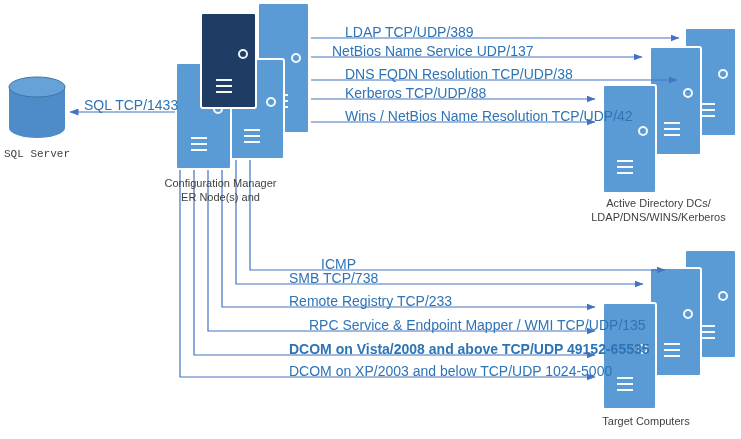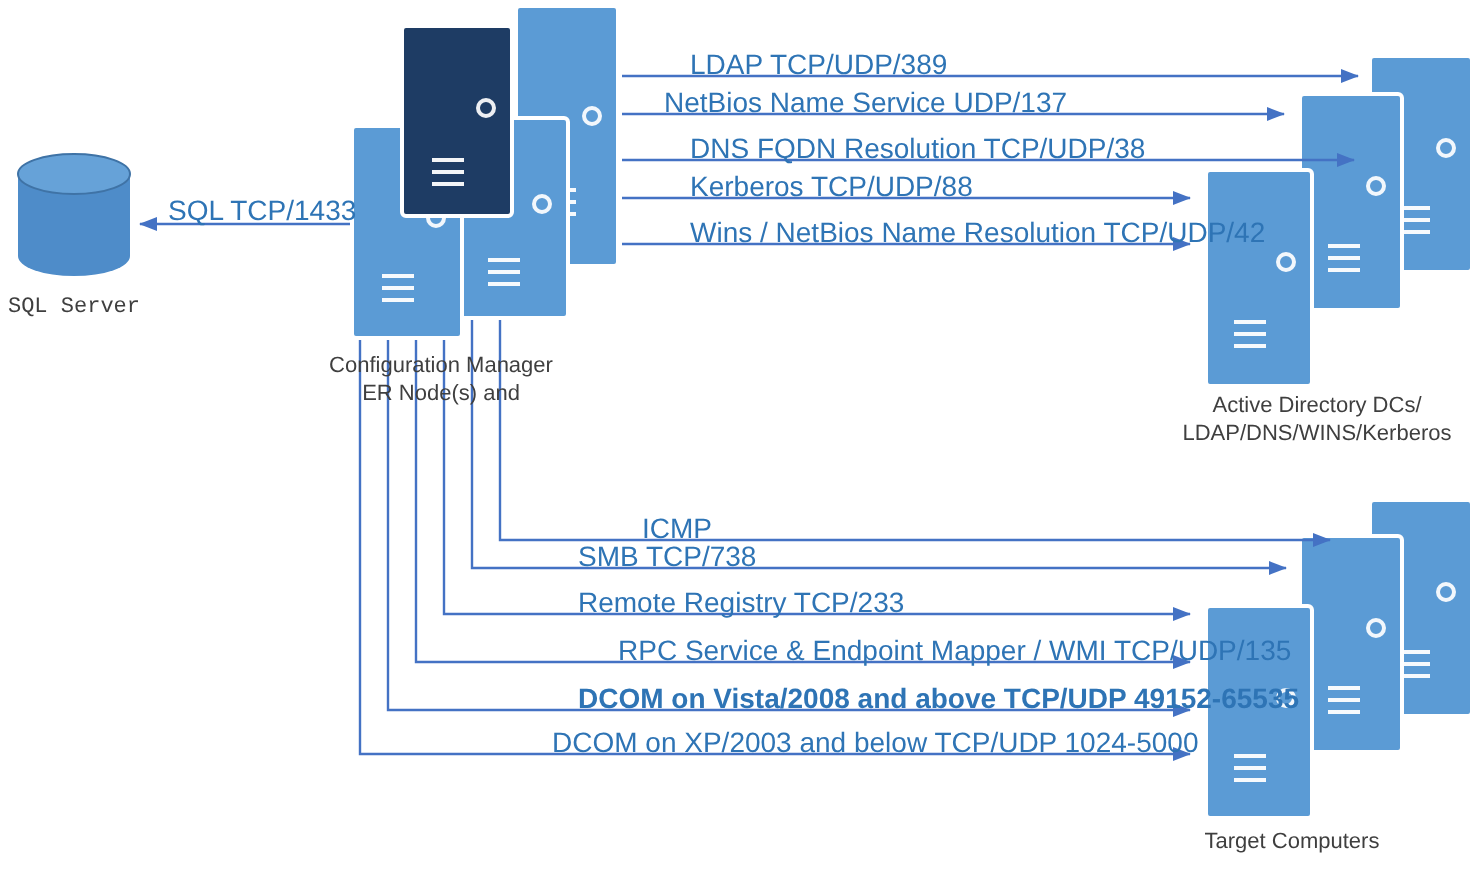--- a/index.html
+++ b/index.html
@@ -115,15 +115,15 @@
   <div class="clabel" style="left:345px; top:27px;">LDAP TCP/UDP/389</div>
   <div class="clabel" style="left:332px; top:46px;">NetBios Name Service  UDP/137</div>
   <div class="clabel" style="left:345px; top:69px;">DNS FQDN Resolution TCP/UDP/38</div>
   <div class="clabel" style="left:345px; top:88px;">Kerberos  TCP/UDP/88</div>
   <div class="clabel" style="left:345px; top:111px;">Wins / NetBios Name Resolution  TCP/UDP/42</div>
   <div class="clabel" style="left:289px; top:259px;padding-left:32px;">ICMP</div>
   <div class="clabel" style="left:289px; top:273px;">SMB TCP/738</div>
   <div class="clabel" style="left:289px; top:296px;">Remote Registry TCP/233</div>
   <div class="clabel" style="left:289px; top:320px;margin-left:20px;">RPC Service &amp; Endpoint Mapper / WMI TCP/UDP/135</div>
   <div class="clabel" style="left:289px; top:344px;font-weight:bold;">DCOM on Vista/2008 and above TCP/UDP 49152-65535</div>
-  <div class="clabel" style="left:276px; top:366px;">DCOM on XP/2003 and below TCP/UDP 1024-5000</div>
+  <div class="clabel" style="left:289px; top:366px;">DCOM on XP/2003 and below TCP/UDP 1024-5000</div>
 
 </div>
 
 </body></html>

